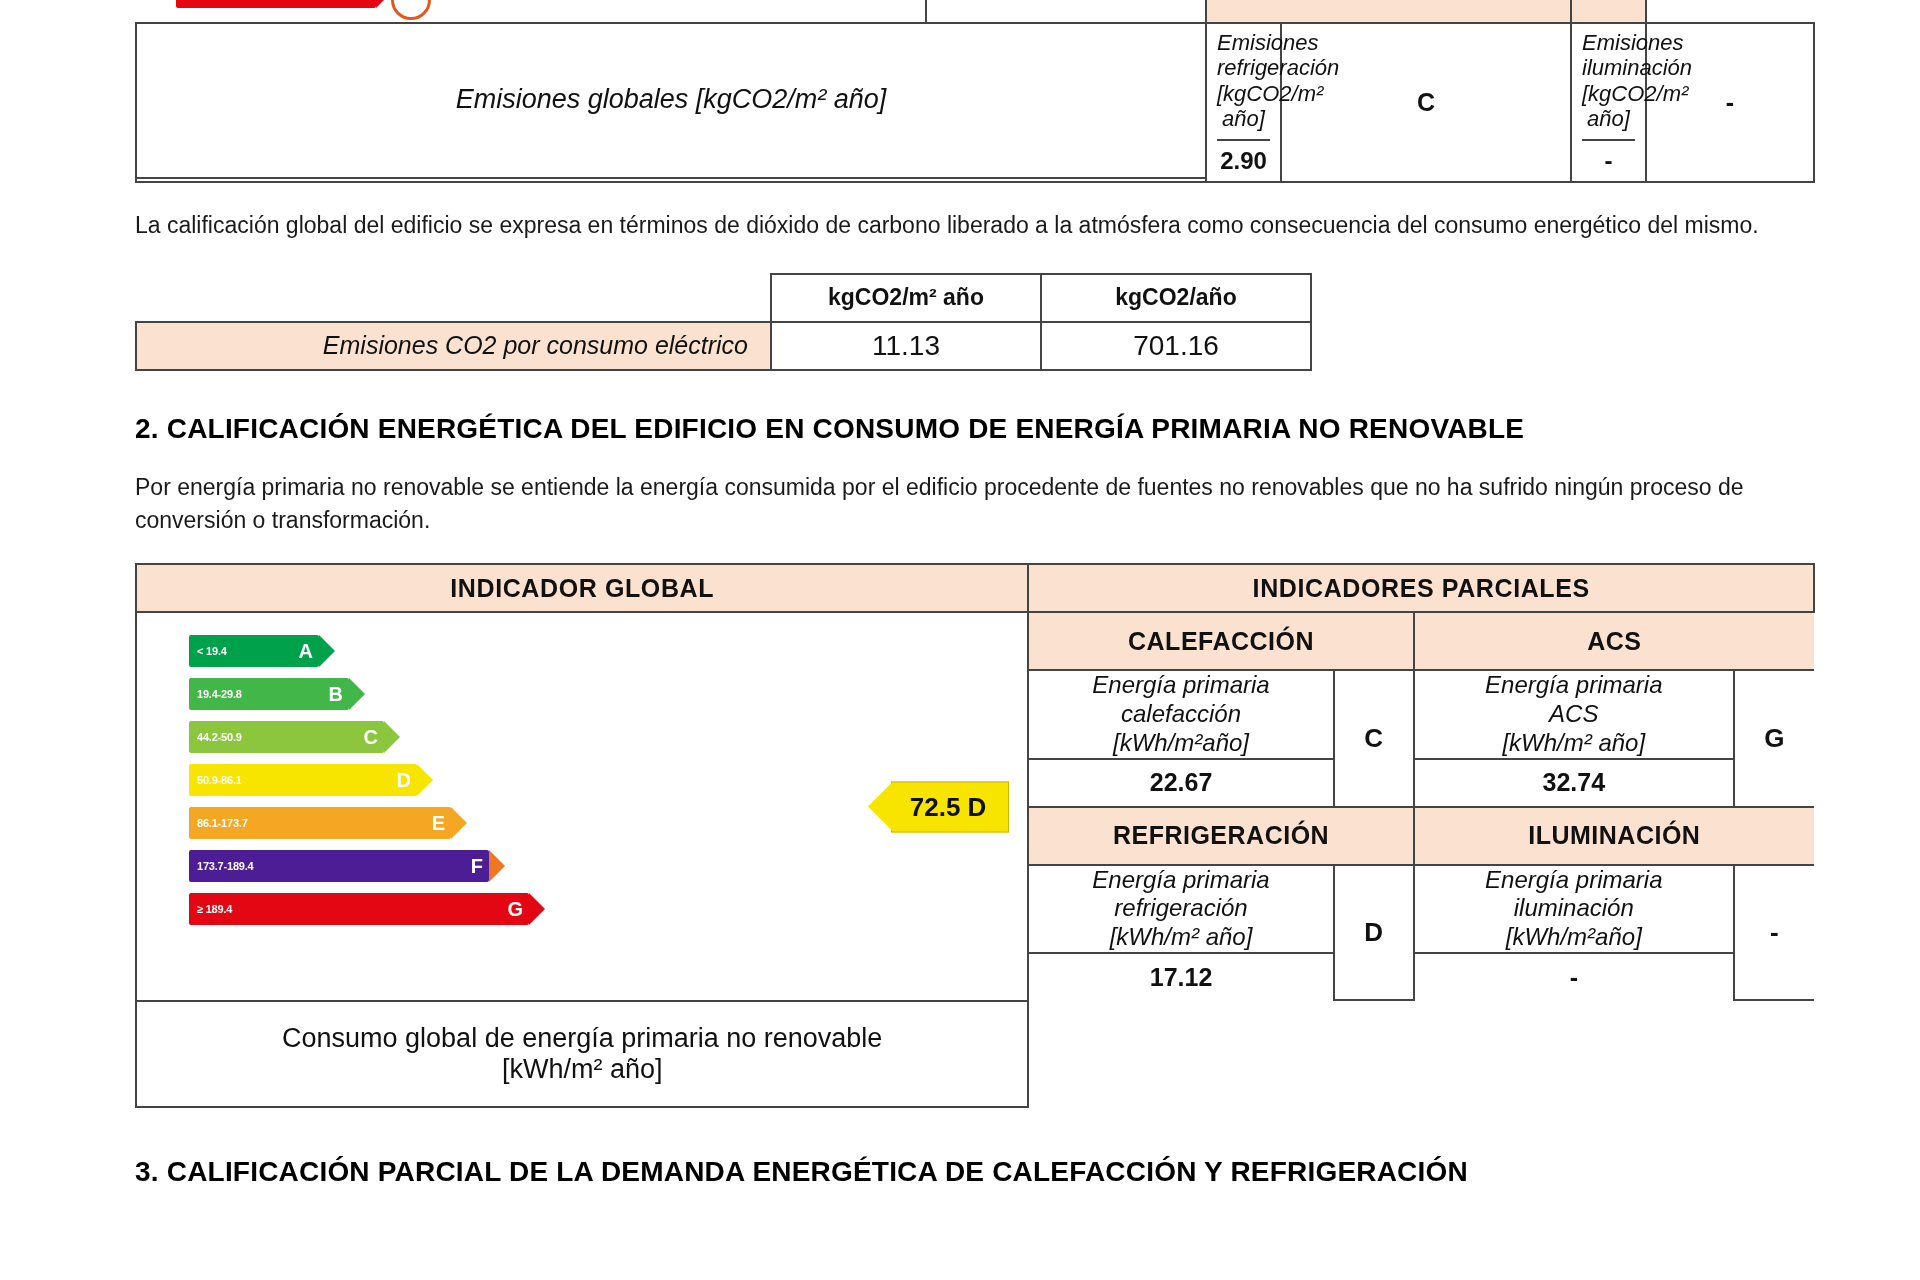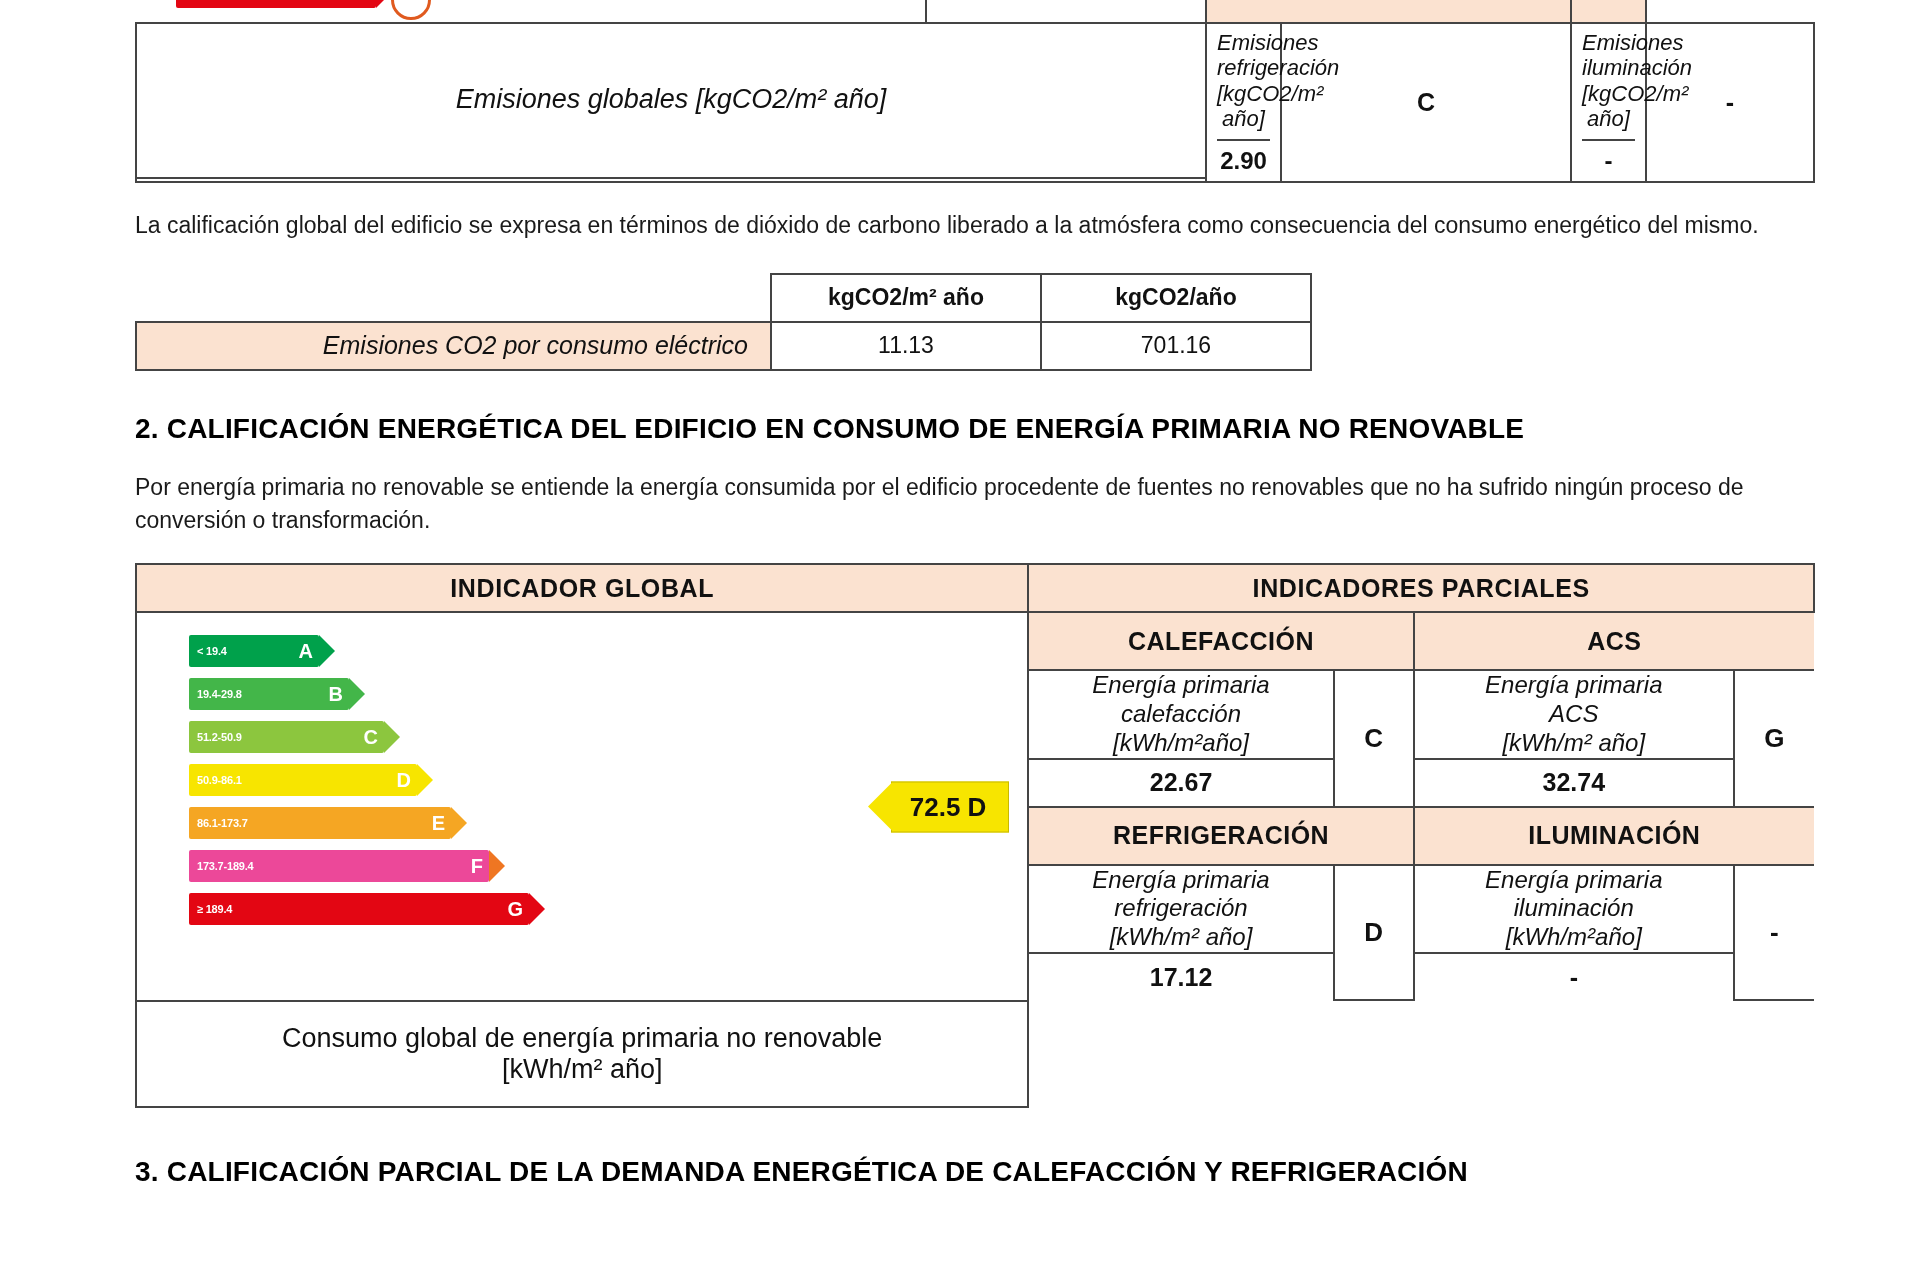--- a/index.html
+++ b/index.html
@@ -123,21 +123,21 @@
     padding-right: 22px;
     font-style: italic;
     font-size: 25px;
     background: #fbe2d0;
   }
   .co2-head {
     font-weight: bold;
     font-size: 23px;
     background: #fff;
   }
-  .co2-val { font-size: 23px; text-align: center; }
+  .co2-val { font-size: 28px; text-align: center; }
   .noborder { border: none !important; background: #fff !important; }
 
   
   .main-table { width: 1680px; margin-top: 26px; }
   .main-table .title-cell {
     height: 46px;
     font-weight: bold;
     font-size: 25px;
     letter-spacing: .6px;
     background: #fbe2d0;
@@ -351,38 +351,38 @@
               </div>
             </div>
             <div class="srow">
               <div class="sbar" style="width:160px;background:#43b649;color:#43b649">
                 <span class="rng" style="color:#fff">19.4-29.8</span>
                 <span class="ltr" style="color:#fff">B</span>
               </div>
             </div>
             <div class="srow">
               <div class="sbar" style="width:195px;background:#8cc63e;color:#8cc63e">
-                <span class="rng" style="color:#fff">51.2-50.9</span>
+                <span class="rng" style="color:#fff">44.2-50.9</span>
                 <span class="ltr" style="color:#fff">C</span>
               </div>
             </div>
             <div class="srow">
               <div class="sbar" style="width:228px;background:#f7e500;color:#f7e500">
                 <span class="rng" style="color:#fff">50.9-86.1</span>
                 <span class="ltr" style="color:#fff">D</span>
               </div>
             </div>
             <div class="srow">
               <div class="sbar" style="width:262px;background:#f5a623;color:#f5a623">
                 <span class="rng" style="color:#fff">86.1-173.7</span>
                 <span class="ltr" style="color:#fff">E</span>
               </div>
             </div>
             <div class="srow">
-              <div class="sbar" style="width:300px;background:#ec4899;color:#ef7622">
+              <div class="sbar" style="width:300px;background:#4c1d95;color:#ef7622">
                 <span class="rng" style="color:#fff">173.7-189.4</span>
                 <span class="ltr" style="color:#fff">F</span>
               </div>
             </div>
             <div class="srow">
               <div class="sbar" style="width:340px;background:#e30613;color:#e30613">
                 <span class="rng" style="color:#fff">≥ 189.4</span>
                 <span class="ltr" style="color:#fff">G</span>
               </div>
             </div>

